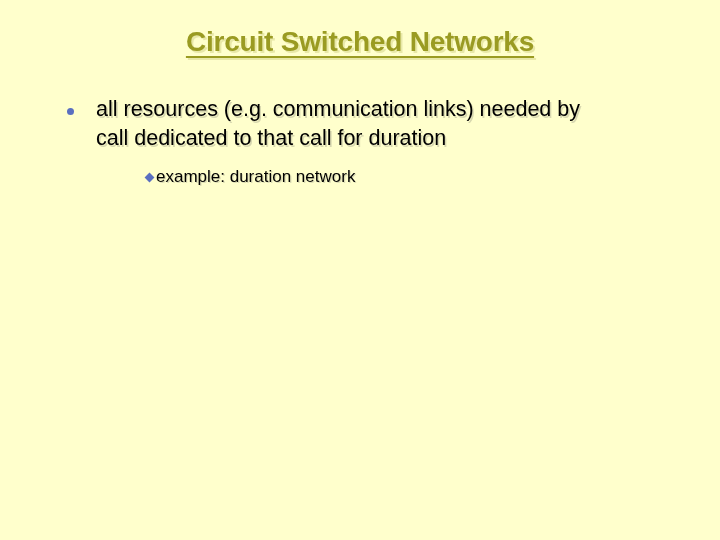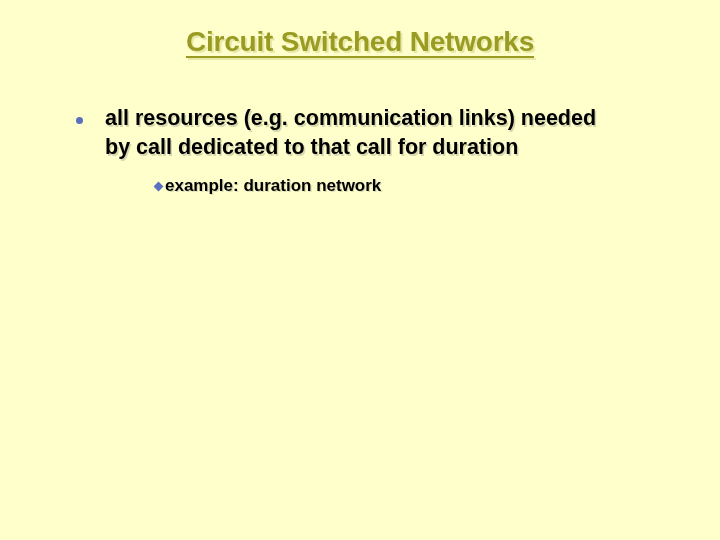--- a/index.html
+++ b/index.html
@@ -45,23 +45,22 @@
   
   .body-block {
     position: absolute;
     left: 44px;
     top: 88px;
     width: 600px;
   }
 
   ul.level1 {
     list-style: none;
-    margin: 16px;
+    margin: 7px;
     padding: 0;
-    font-weight: bold;
   }
   li.l1-item {
     position: relative;
     padding-left: 45px;
     margin: 0 0 0 0;
   }
   .l1-bullet {
     position: absolute;
     left: 16px;
     top: 13px;

